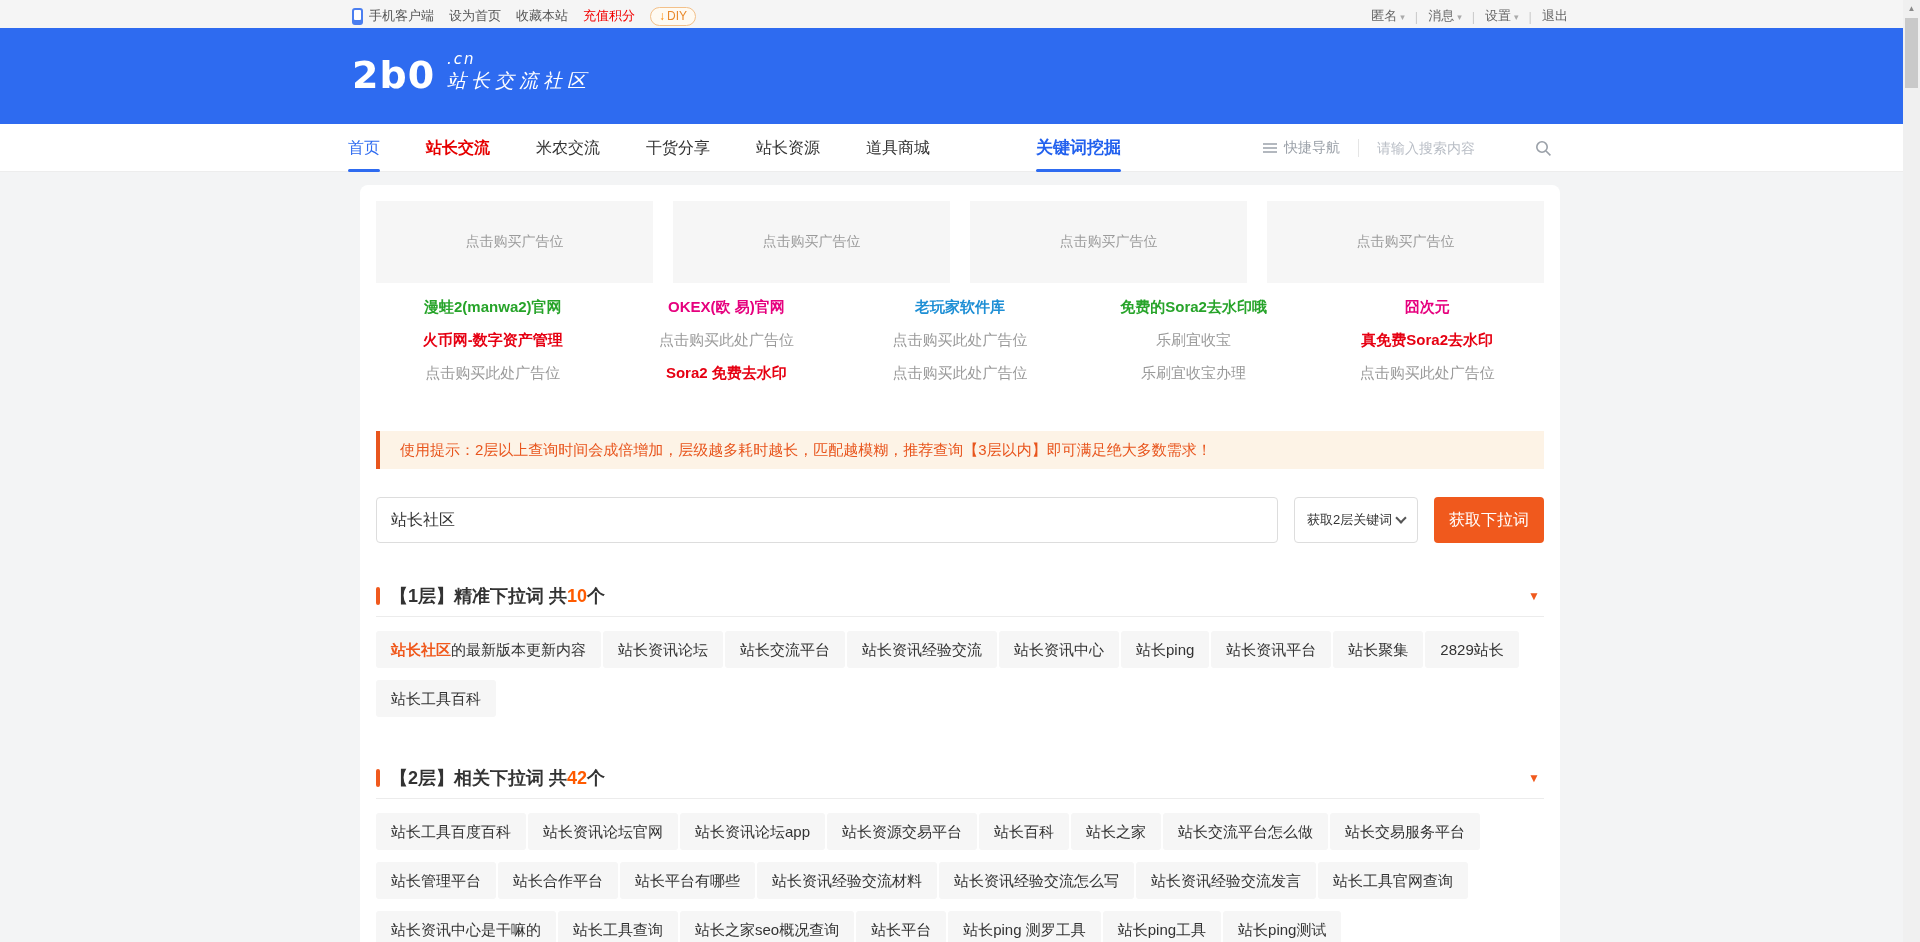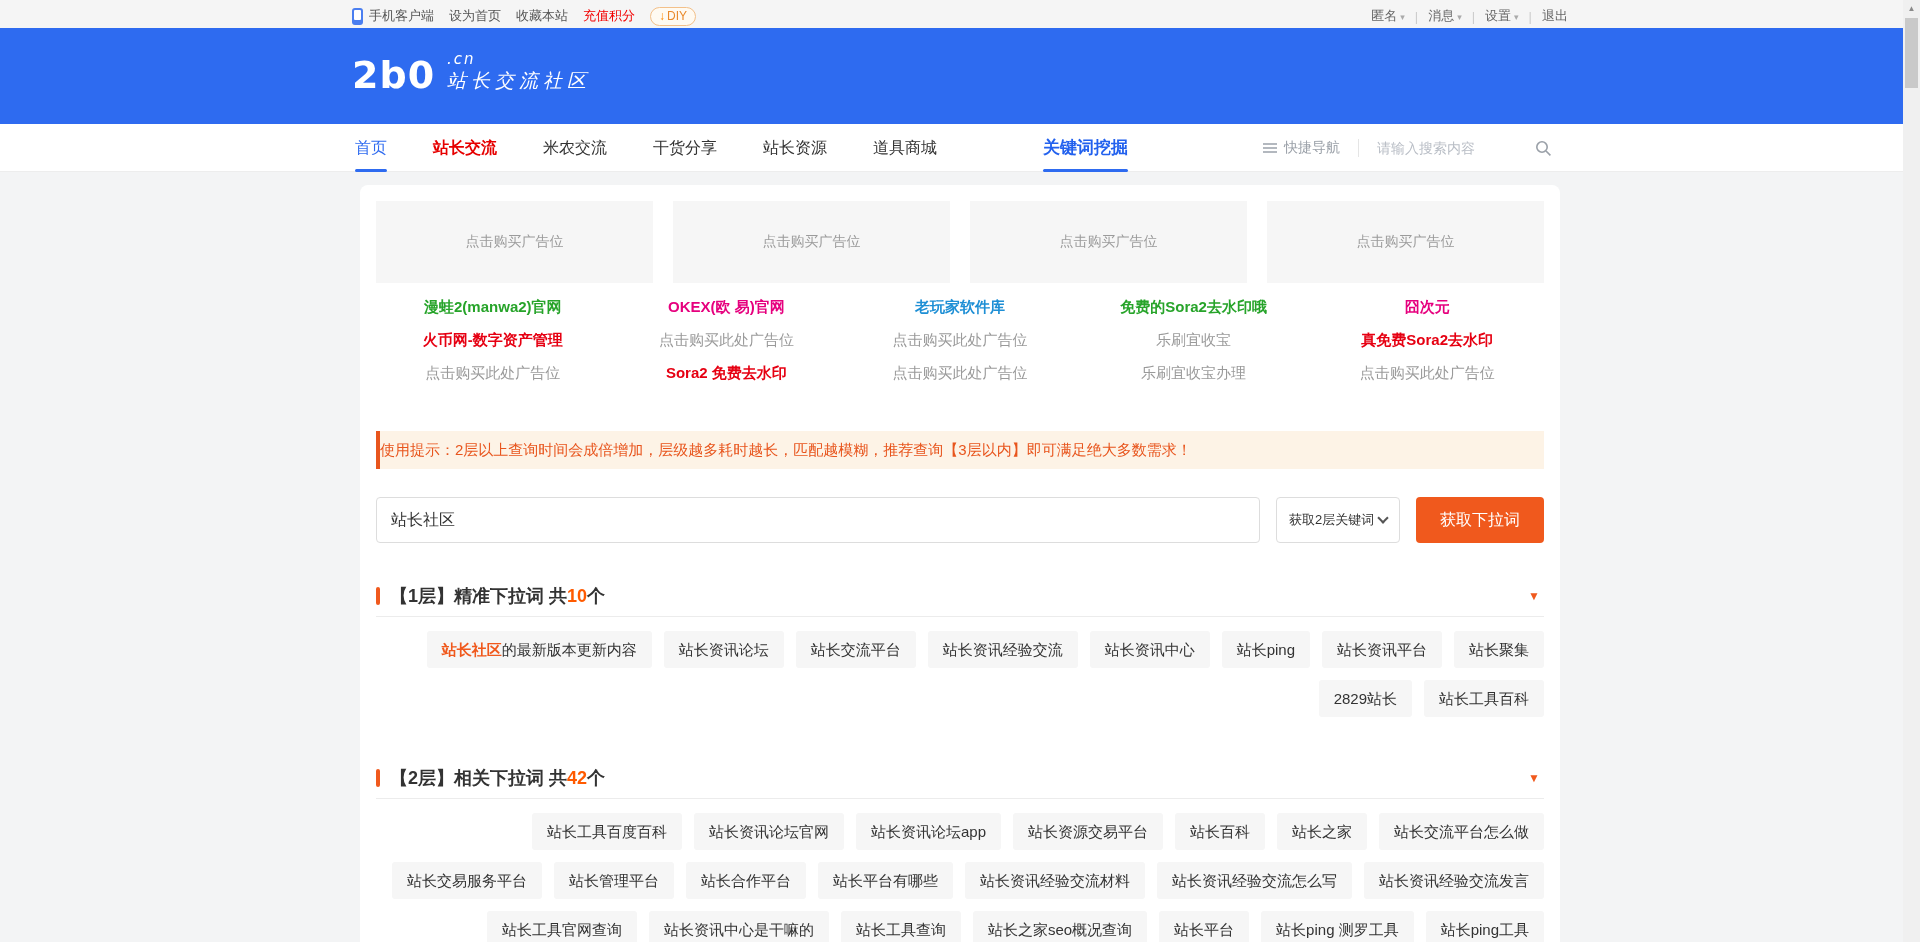--- a/index.html
+++ b/index.html
@@ -27,21 +27,21 @@
   .logo { position:absolute; left:352px; top:16px; display:flex; align-items:flex-start; color:#fff; cursor:pointer; }
   .logo-main { font-size:38px; font-weight:800; line-height:62px; letter-spacing:1px; font-family:"DejaVu Sans", sans-serif; }
   .logo-side { margin-left:12px; margin-top:6px; }
   .logo-tld { font-style:italic; font-size:15px; letter-spacing:2px; font-family:"DejaVu Sans", sans-serif; }
   .logo-sub { font-style:italic; font-size:19px; letter-spacing:5px; font-family:"DejaVu Sans", sans-serif; }
 
   
   .navbar { position:absolute; left:0; top:124px; width:1920px; height:48px; background:#fff; border-bottom:1px solid #ededed; }
   .nav-items { position:absolute; left:348px; top:0; height:48px; display:flex; align-items:center; gap:46px; }
   .nav-item { position:relative; height:48px; line-height:48px; font-size:16px; color:#333; cursor:pointer; white-space:nowrap; }
-  .nav-item.blue { color:#2e6bf0;margin-left:7px; }
+  .nav-item.blue { color:#2e6bf0; }
   .nav-item.red { color:#e60000; font-weight:bold; }
   .nav-item.active { color:#2261ee; font-weight:bold; font-size:17px; margin-left:60px; }
   .nav-item.u::after { content:''; position:absolute; left:0; right:0; bottom:0; height:3px; background:#2e6bf0; border-radius:2px; }
   .nav-right { position:absolute; right:368px; top:0; height:48px; display:flex; align-items:center; }
   .quick-nav { display:flex; align-items:center; color:#9aa0a8; font-size:14px; cursor:pointer; }
   .icon-list { width:14px; height:2px; background:#b3b8bf; box-shadow:0 -4px 0 #b3b8bf, 0 4px 0 #b3b8bf; margin-right:7px; }
   .nav-vsep { width:1px; height:18px; background:#e5e5e5; margin:0 18px; }
   .nav-search-input { border:none; outline:none; background:transparent; font-size:14px; color:#333; width:150px; }
   .nav-search-input::placeholder { color:#b9bec6; }
   .mag { margin-left:8px; cursor:pointer; display:flex; }
@@ -59,43 +59,43 @@
   .ad-grid { margin-top:14px; display:grid; grid-template-columns:repeat(5,1fr); row-gap:13px; }
   .ad-link { text-align:center; font-size:15px; line-height:20px; cursor:pointer; white-space:nowrap; overflow:hidden; }
   .c-green   { color:#27a42a; font-weight:bold; }
   .c-magenta { color:#e6007e; font-weight:bold; }
   .c-blue    { color:#1e8fd5; font-weight:bold; }
   .c-red     { color:#e60012; font-weight:bold; }
   .c-gray    { color:#9a9a9a; }
 
   
   .tip { margin-top:48px; height:38px; background:#fdf3e6; border-left:4px solid #e8551d;
-         display:flex; align-items:center; padding-left:0; color:#e8551d; font-size:15px; }
+         display:flex; align-items:center; padding-left:20px; color:#e8551d; font-size:15px; }
 
   
   .query { margin-top:28px; display:flex; gap:16px; height:46px; }
   .query-input { flex:1; height:46px; border:1px solid #ddd; border-radius:4px; padding:0 14px;
                  font-size:16px; color:#333; outline:none; font-family:"Liberation Sans", sans-serif; }
   .query-select { width:124px; height:46px; border:1px solid #ddd; border-radius:4px; display:flex;
                   align-items:center; justify-content:space-between; padding:0 12px; font-size:13px; color:#333; cursor:pointer; background:#fff; }
   .chev { width:8px; height:8px; border-right:2px solid #555; border-bottom:2px solid #555;
           transform:rotate(45deg); margin-top:-4px; }
-  .query-btn { width:128px; height:46px; background:#f0591d; border:none; border-radius:4px; color:#fff;
+  .query-btn { width:110px; height:46px; background:#f0591d; border:none; border-radius:4px; color:#fff;
                font-size:16px; cursor:pointer; font-family:"Liberation Sans", sans-serif; }
 
   
   .section { margin-top:42px; }
   .section.second { margin-top:50px; }
   .sec-head { display:flex; align-items:center; height:22px; position:relative; }
   .sec-bar { width:4px; height:18px; background:#f0591d; border-radius:2px; margin-right:10px; }
   .sec-title { font-size:18px; font-weight:bold; color:#333; }
   .sec-count { color:#ff5a00; }
   .sec-toggle { position:absolute; right:4px; color:#f0591d; font-size:12px; cursor:pointer; }
   .sec-divider { margin-top:9px; height:1px; background:#ececec; }
-  .chips { margin-top:14px; display:flex; flex-wrap:wrap; gap:12px 12px;justify-content:flex-end; }
+  .chips { margin-top:14px; display:flex; flex-wrap:wrap; gap:12px 2px; }
   .chip { height:37px; line-height:37px; padding:0 15px; background:#f6f6f6; border-radius:3px;
           font-size:15px; color:#333; cursor:pointer; white-space:nowrap; }
   .chip .hl { color:#f0591d; font-weight:bold; font-style:normal; }
 
   
   .scrollbar { position:absolute; right:0; top:0; width:17px; height:942px; background:#f0f0f0; }
   .sb-up { height:17px; display:flex; align-items:center; justify-content:center; color:#8a8a8a; font-size:8px; cursor:pointer; }
   .sb-thumb { position:absolute; left:2px; top:18px; width:13px; height:70px; background:#c9c9c9; cursor:pointer; }
 </style>
 </head>

